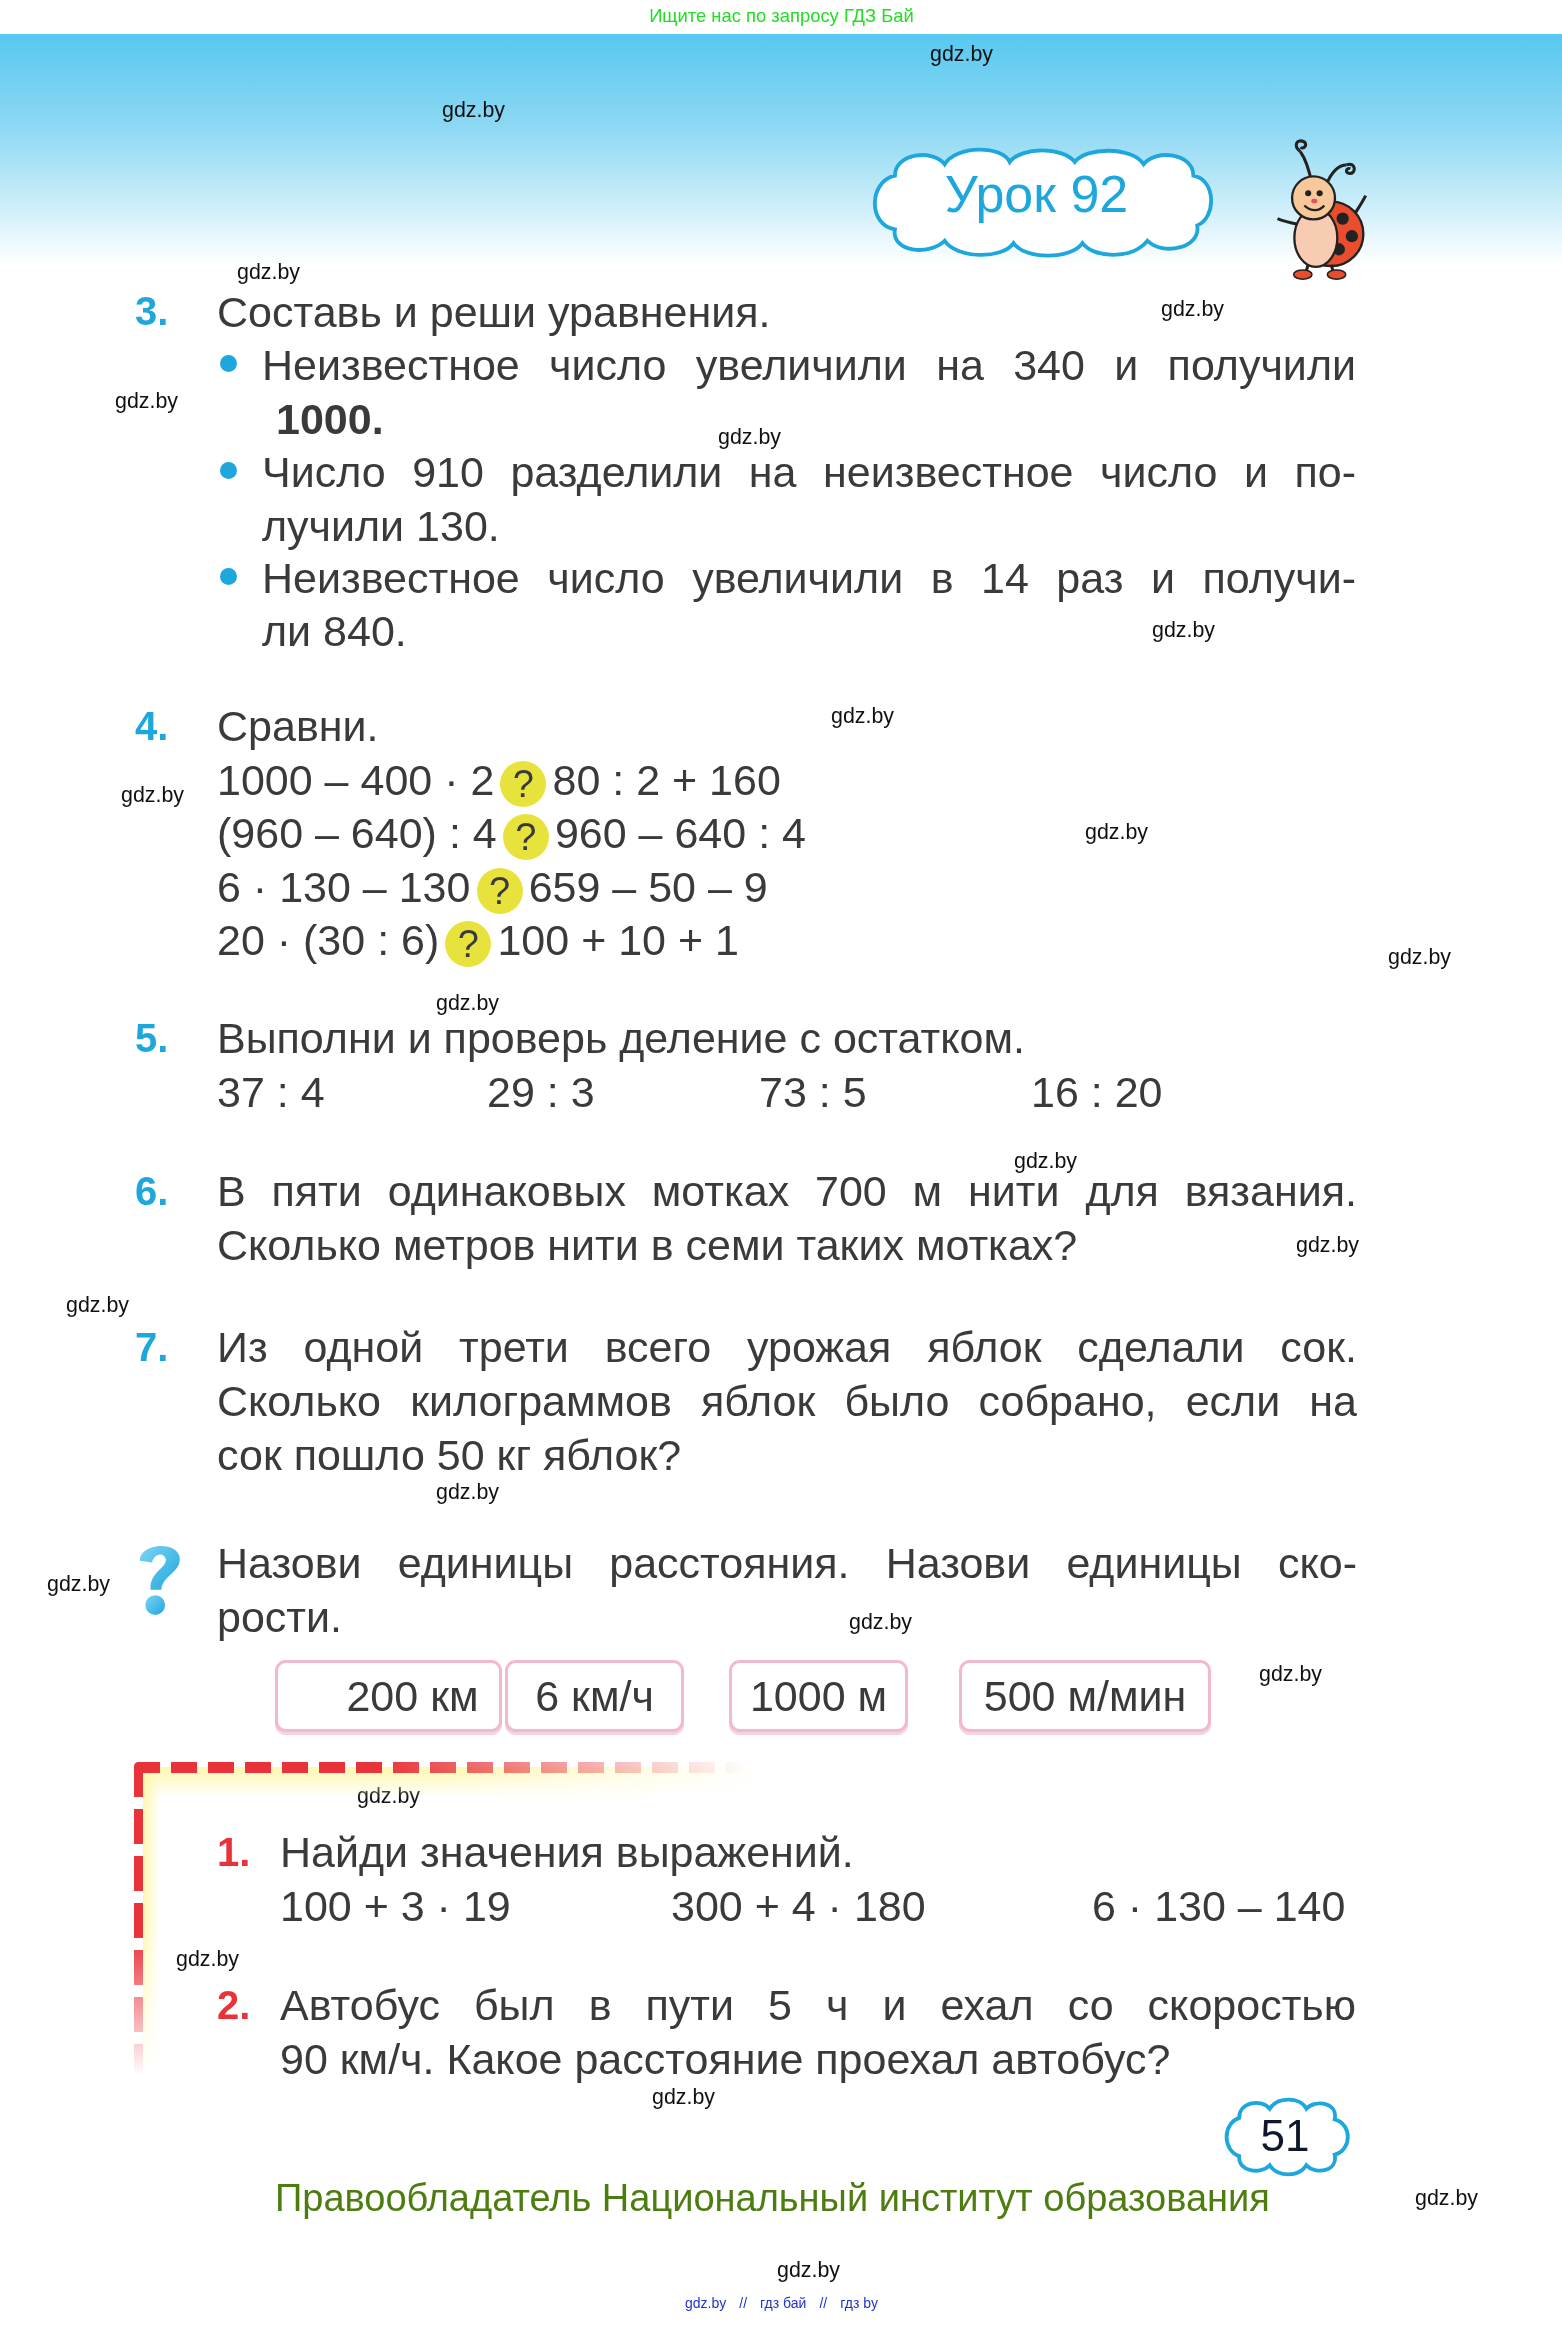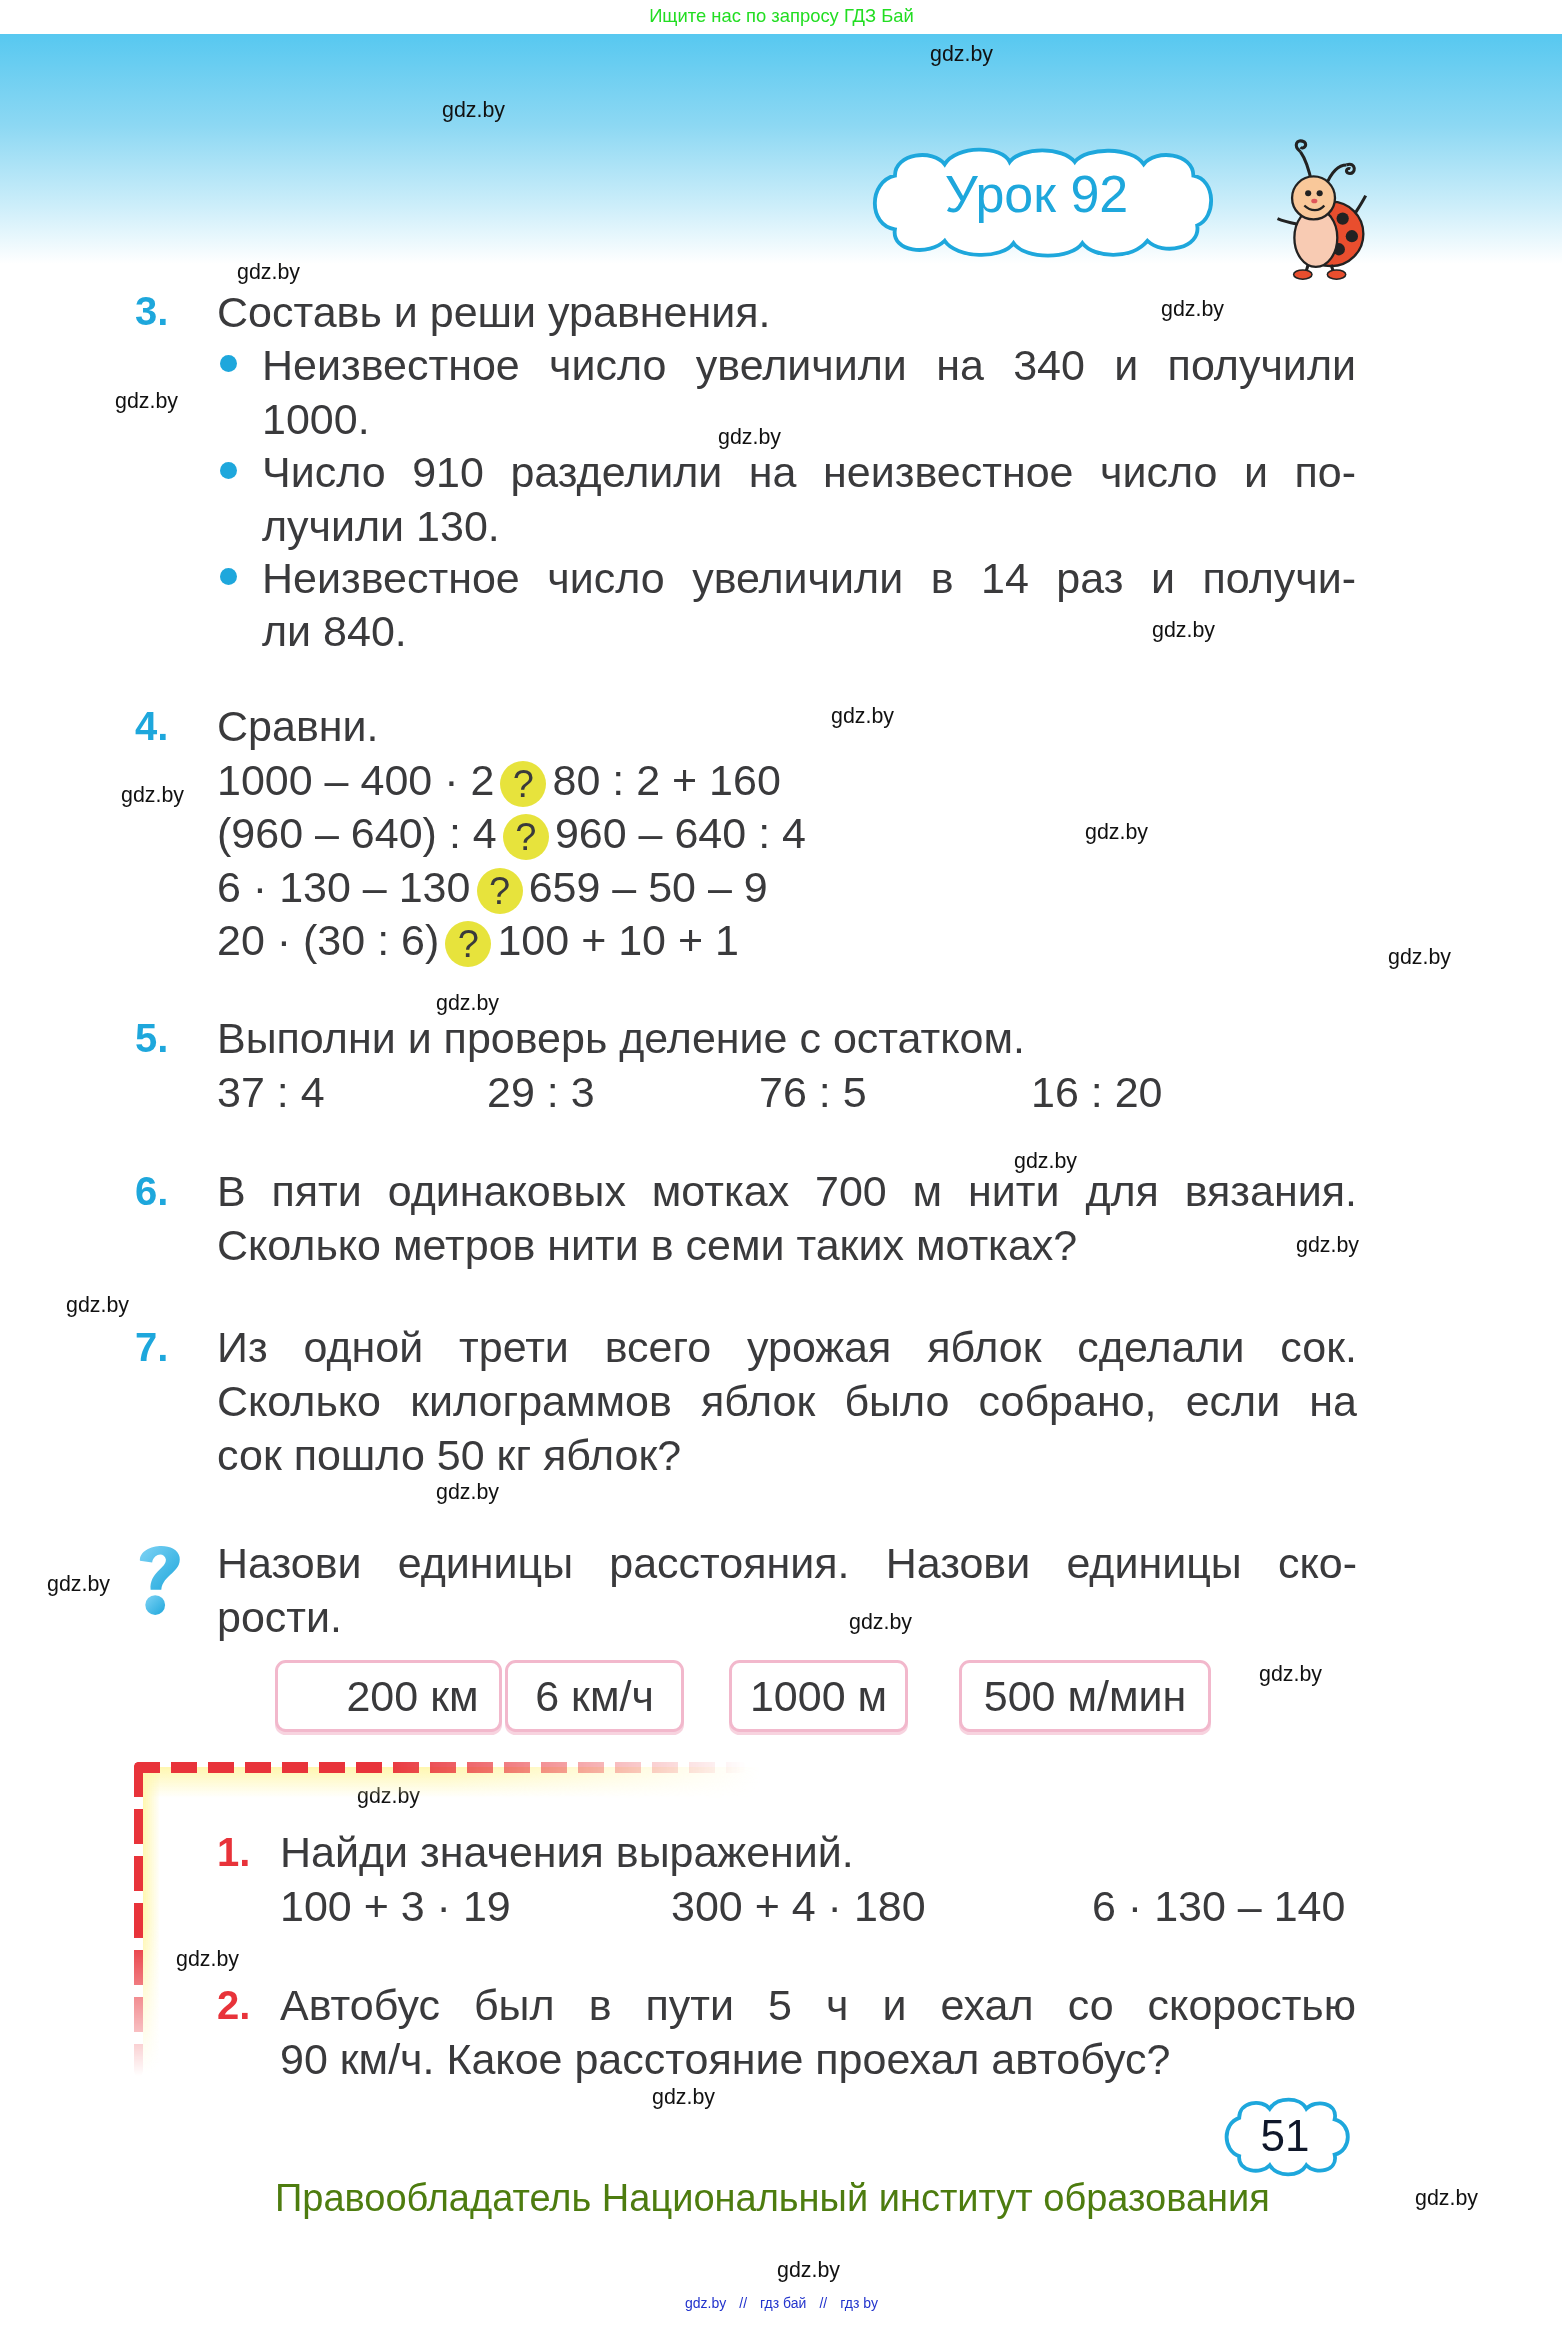--- a/index.html
+++ b/index.html
@@ -145,21 +145,21 @@
 <div class="wm" style="left:652px;top:2085px;">gdz.by</div>
 <div class="wm" style="left:1415px;top:2186px;">gdz.by</div>
 <div class="wm" style="left:777px;top:2258px;">gdz.by</div>
 
 <div>
   <div class="num" style="left:135px;top:289px;">3.</div>
   <div class="txt" style="left:217px;top:285px;">Составь и реши уравнения.</div>
 
   <div class="bullet" style="left:220px;top:355px;"></div>
   <div class="txt justify" style="left:262px;top:338px;width:1094px;">Неизвестное число увеличили на 340 и получили</div>
-  <div class="txt" style="left:262px;top:392px;">1000.</div>
+  <div class="txt" style="left:276px;top:392px;font-weight:bold;">1000.</div>
 
   <div class="bullet" style="left:220px;top:462px;"></div>
   <div class="txt justify" style="left:262px;top:445px;width:1094px;">Число 910 разделили на неизвестное число и по-</div>
   <div class="txt" style="left:262px;top:499px;">лучили 130.</div>
 
   <div class="bullet" style="left:220px;top:568px;"></div>
   <div class="txt justify" style="left:262px;top:551px;width:1094px;">Неизвестное число увеличили в 14 раз и получи-</div>
   <div class="txt" style="left:262px;top:604px;">ли 840.</div>
 </div>
 
@@ -179,21 +179,21 @@
   <div class="txt" style="left:217px;top:913px;">
     <span>20 · (30 : 6)</span><span class="q">?</span><span>100 + 10 + 1</span>
   </div>
 </div>
 
 <div>
   <div class="num" style="left:135px;top:1016px;">5.</div>
   <div class="txt" style="left:217px;top:1011px;">Выполни и проверь деление с остатком.</div>
   <div class="txt" style="left:217px;top:1065px;">37 : 4</div>
   <div class="txt" style="left:487px;top:1065px;">29 : 3</div>
-  <div class="txt" style="left:759px;top:1065px;">76 : 5</div>
+  <div class="txt" style="left:759px;top:1065px;">73 : 5</div>
   <div class="txt" style="left:1031px;top:1065px;">16 : 20</div>
 </div>
 
 <div>
   <div class="num" style="left:135px;top:1169px;">6.</div>
   <div class="txt justify" style="left:217px;top:1164px;width:1140px;">В пяти одинаковых мотках 700 м нити для вязания.</div>
   <div class="txt" style="left:217px;top:1218px;">Сколько метров нити в семи таких мотках?</div>
 </div>
 
 <div>

